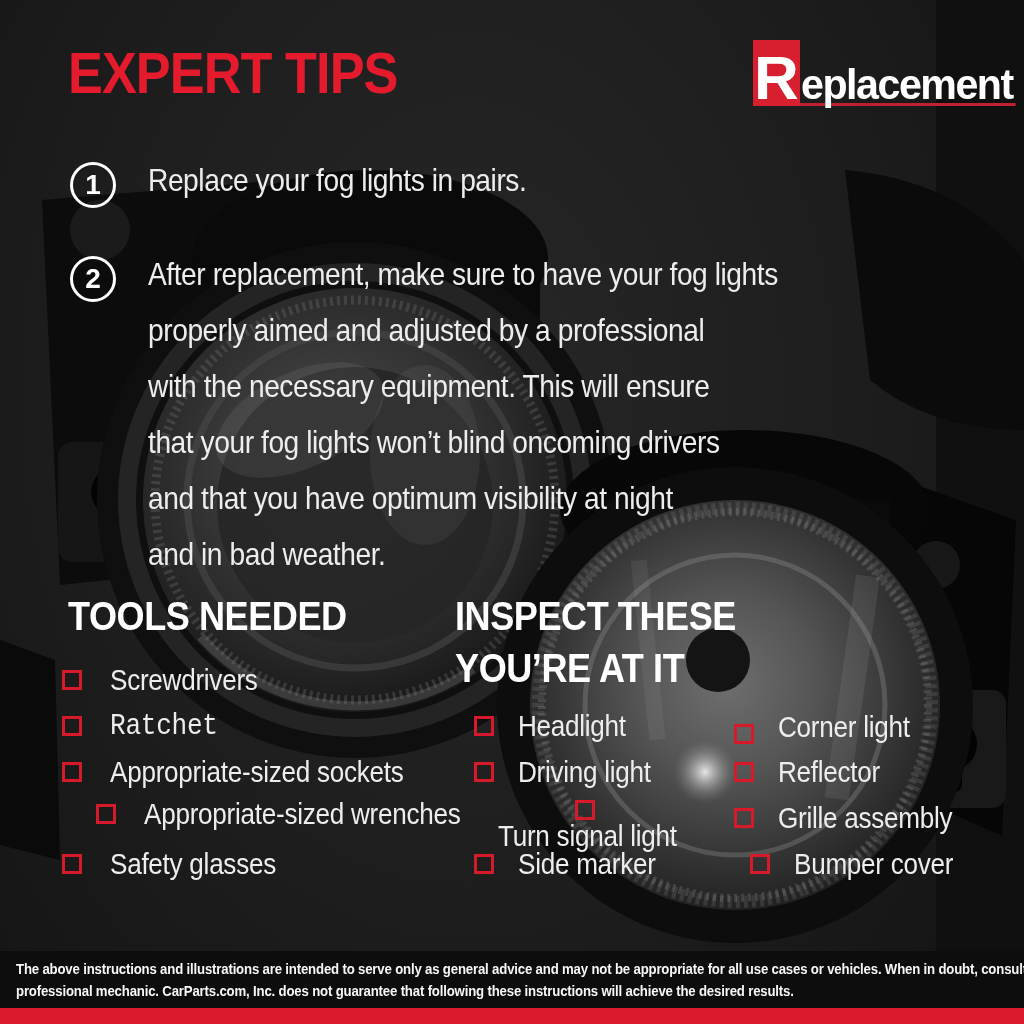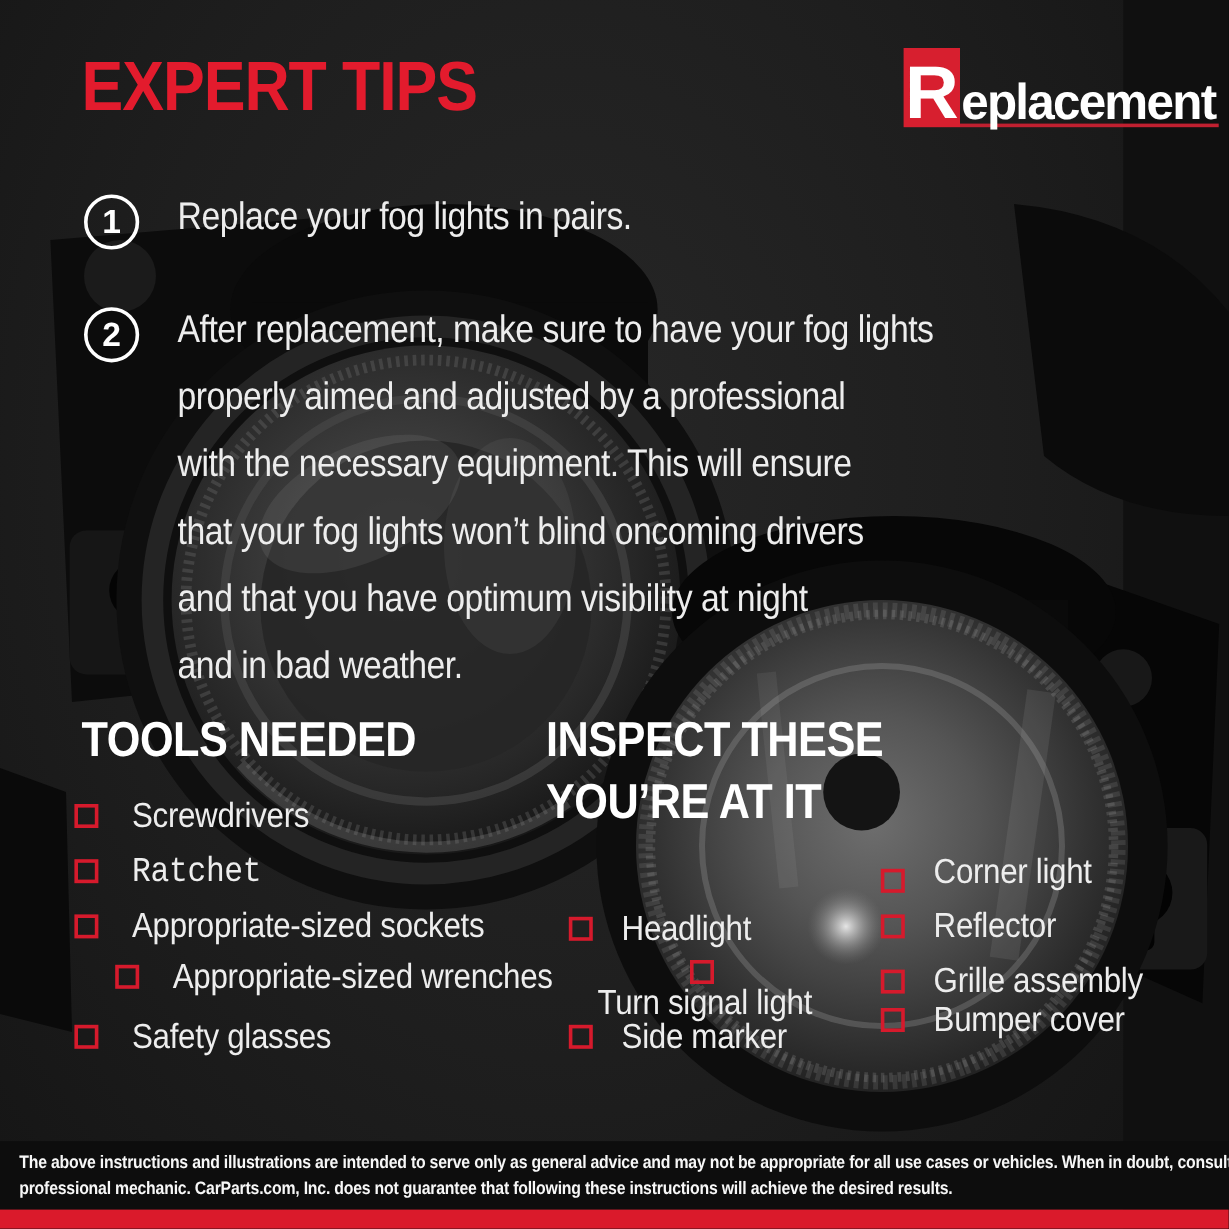--- a/index.html
+++ b/index.html
@@ -165,23 +165,27 @@
       <span class="bullet"></span>
       <span class="check-label">Safety glasses</span>
     </div>
   </div>
 
   <div class="layer section-heading" style="left:455px;top:590px;">
     <span>INSPECT THESE</span>
     <span>YOU’RE AT IT</span>
   </div>
   <div class="check-list layer" style="left:474px;top:708px;width:250px;height:185px;">
-    <div class="check-row" style="top:0px;margin-top:48px;">
+    <div class="check-row" style="top:0px;">
       <span class="bullet"></span>
       <span class="check-label">Headlight</span>
+    </div>
+    <div class="check-row" style="top:46px;">
+      <span class="bullet"></span>
+      <span class="check-label">Driving light</span>
     </div>
     <div class="check-row" style="top:92px;flex-direction:column;">
       <span class="bullet"></span>
       <span class="check-label">Turn signal light</span>
     </div>
     <div class="check-row" style="top:138px;">
       <span class="bullet"></span>
       <span class="check-label">Side marker</span>
     </div>
   </div>
@@ -191,21 +195,21 @@
       <span class="check-label">Corner light</span>
     </div>
     <div class="check-row" style="top:46px;">
       <span class="bullet"></span>
       <span class="check-label">Reflector</span>
     </div>
     <div class="check-row" style="top:92px;">
       <span class="bullet"></span>
       <span class="check-label">Grille assembly</span>
     </div>
-    <div class="check-row" style="top:124px;">
+    <div class="check-row" style="top:138px;margin-left:16px;">
       <span class="bullet"></span>
       <span class="check-label">Bumper cover</span>
     </div>
   </div>
 
   <div class="layer fineband">
     <div class="lines">
       <span>The above instructions and illustrations are intended to serve only as general advice and may not be appropriate for all use cases or vehicles. When in doubt, consult a</span>
       <span>professional mechanic. CarParts.com, Inc. does not guarantee that following these instructions will achieve the desired results.</span>
     </div>

